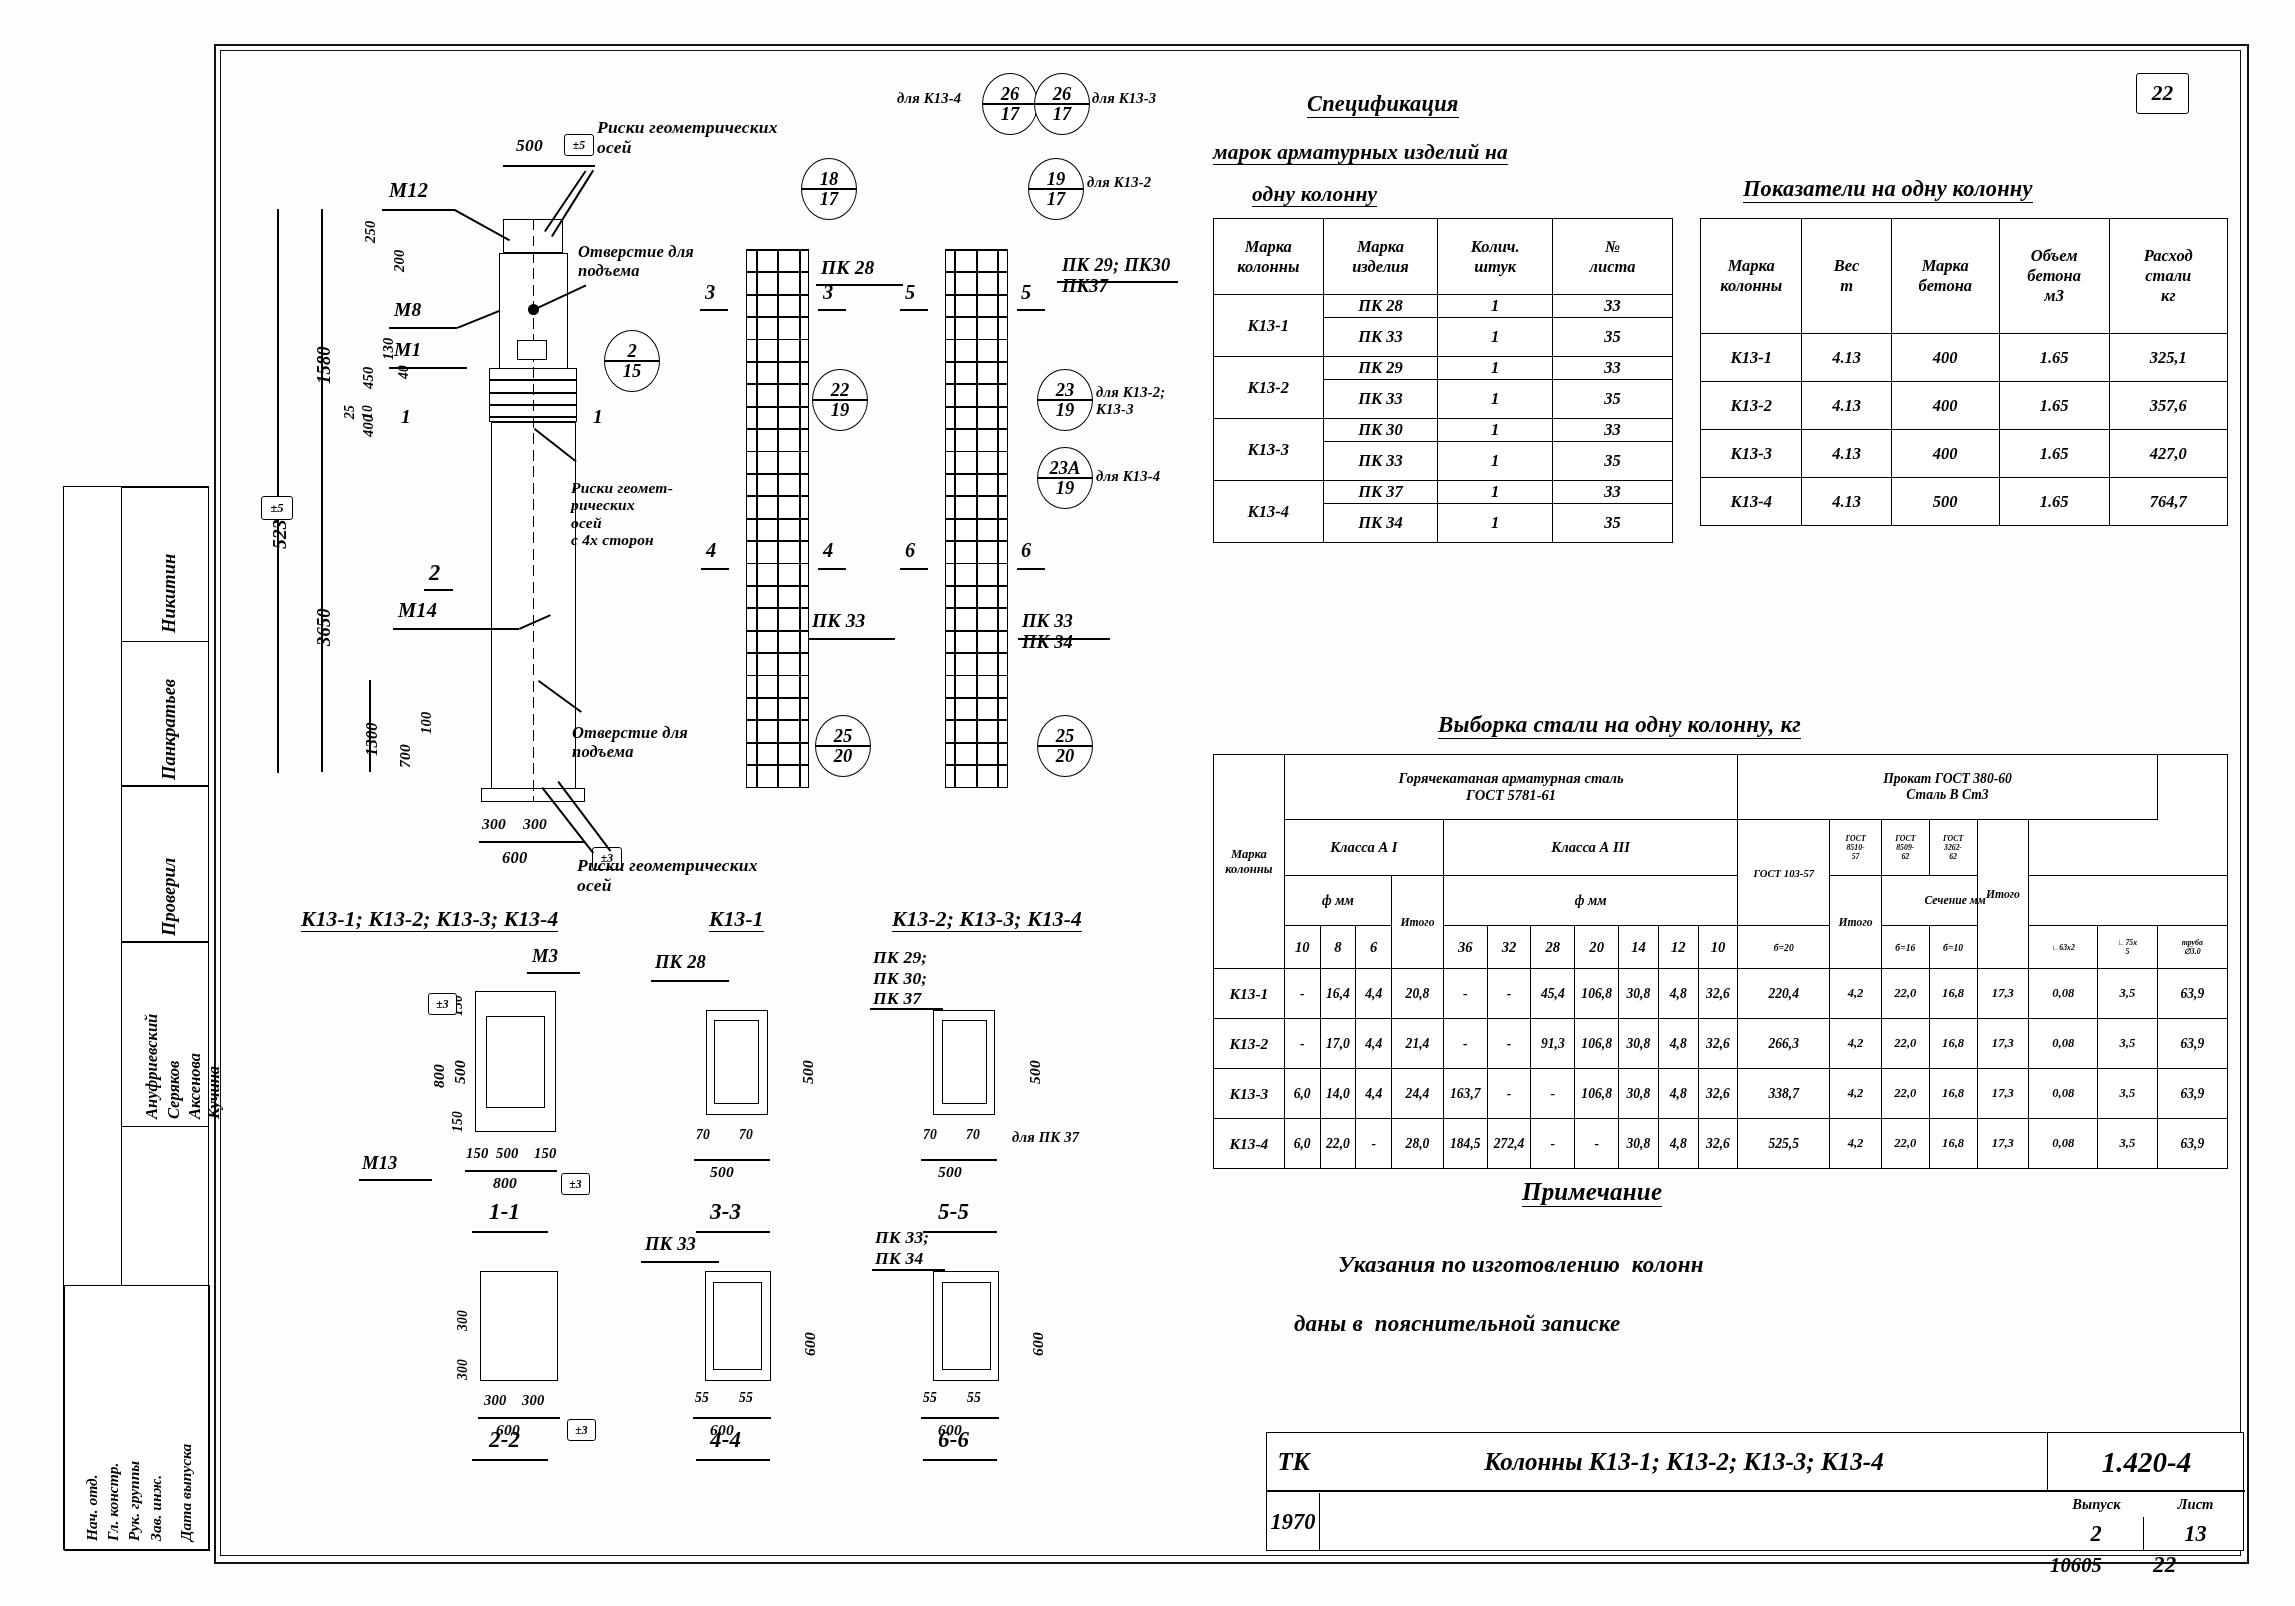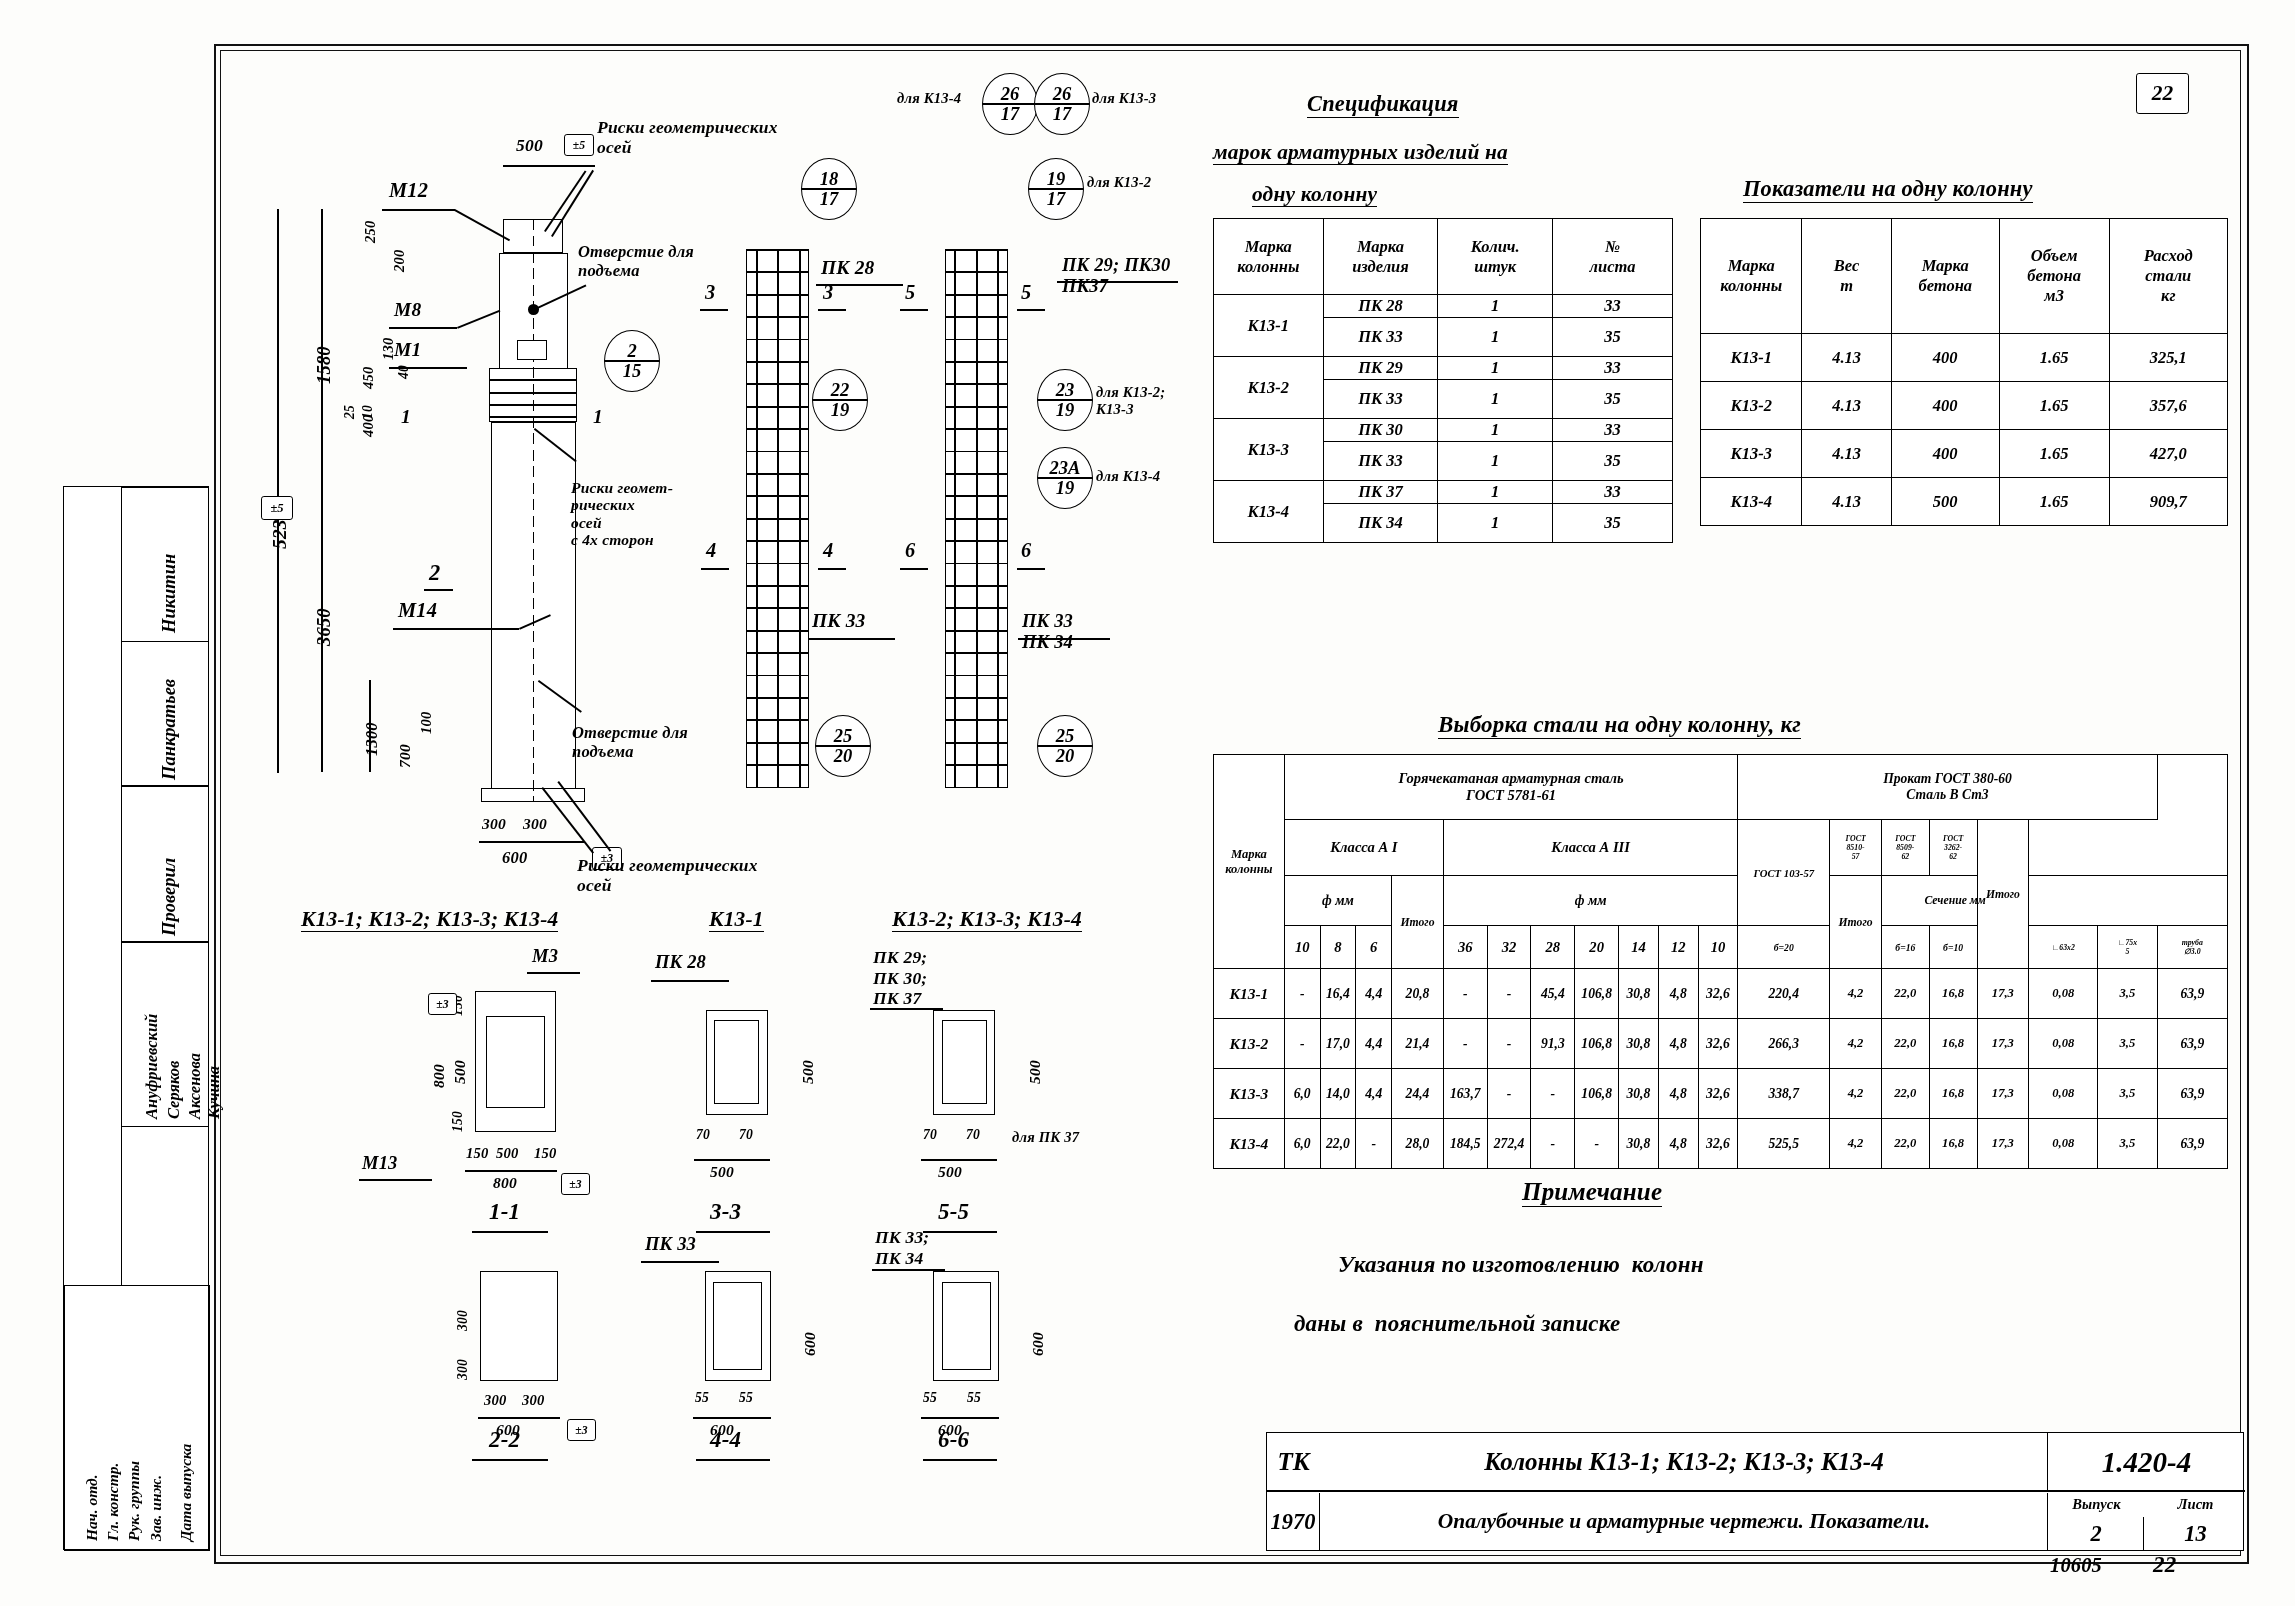--- a/index.html
+++ b/index.html
@@ -498,21 +498,21 @@
         <td>4.13</td>
         <td>400</td>
         <td>1.65</td>
         <td>427,0</td>
       </tr>
       <tr>
         <td style="height:45px;">К13-4</td>
         <td>4.13</td>
         <td>500</td>
         <td>1.65</td>
-        <td>909,7</td>
+        <td>764,7</td>
       </tr>
     </tbody>
   </table>
 
   <div class="hand u" style="position:absolute;left:1438px;top:713px;font-size:23px;">Выборка стали на одну колонну, кг</div>
 
   <table class="dwg" style="left:1213px;top:754px;width:1015px;font-size:12.6px;">
     <thead>
       <tr>
         <td rowspan="4" style="width:66px;">Марка
@@ -663,21 +663,20 @@
   <div class="hand" style="position:absolute;left:1294px;top:1312px;font-size:23px;">даны в  пояснительной записке</div>
 
   <div class="tb" style="left:1266px;top:1432px;width:978px;height:119px;">
     <div class="cell" style="left:0;top:0;width:53px;height:58px;font-size:25px;">ТК</div>
     <div class="cell" style="left:54px;top:0;width:727px;height:58px;font-size:25px;border-right:1.5px solid #000;">Колонны К13-1; К13-2; К13-3; К13-4</div>
     <div class="cell" style="left:782px;top:0;width:195px;height:58px;font-size:29px;">1.420-4</div>
 
     <div style="position:absolute;left:0;top:57px;width:978px;height:2.4px;background:#000;"></div>
 
     <div class="cell" style="left:0;top:60px;width:53px;height:57px;font-size:22.4px;border-right:1.5px solid #000;">1970</div>
-    <div class="cell" style="left:54px;top:60px;width:727px;height:57px;font-size:21.4px;border-right:1.5px solid #000;">Опалубочные и арматурные чертежи. Показатели.</div>
     <div class="cell" style="left:782px;top:60px;width:95px;height:23px;font-size:14.6px;">Выпуск</div>
     <div class="cell" style="left:782px;top:84px;width:95px;height:34px;font-size:22.4px;border-right:1.5px solid #000;">2</div>
     <div class="cell" style="left:879px;top:60px;width:99px;height:23px;font-size:14.6px;">Лист</div>
     <div class="cell" style="left:879px;top:84px;width:99px;height:34px;font-size:22.4px;">13</div>
   </div>
 
   <div class="hand" style="position:absolute;left:2050px;top:1555px;font-size:20.4px;">10605</div>
   <div class="hand" style="position:absolute;left:2153px;top:1553px;font-size:23px;">22</div>
 
 </div>

